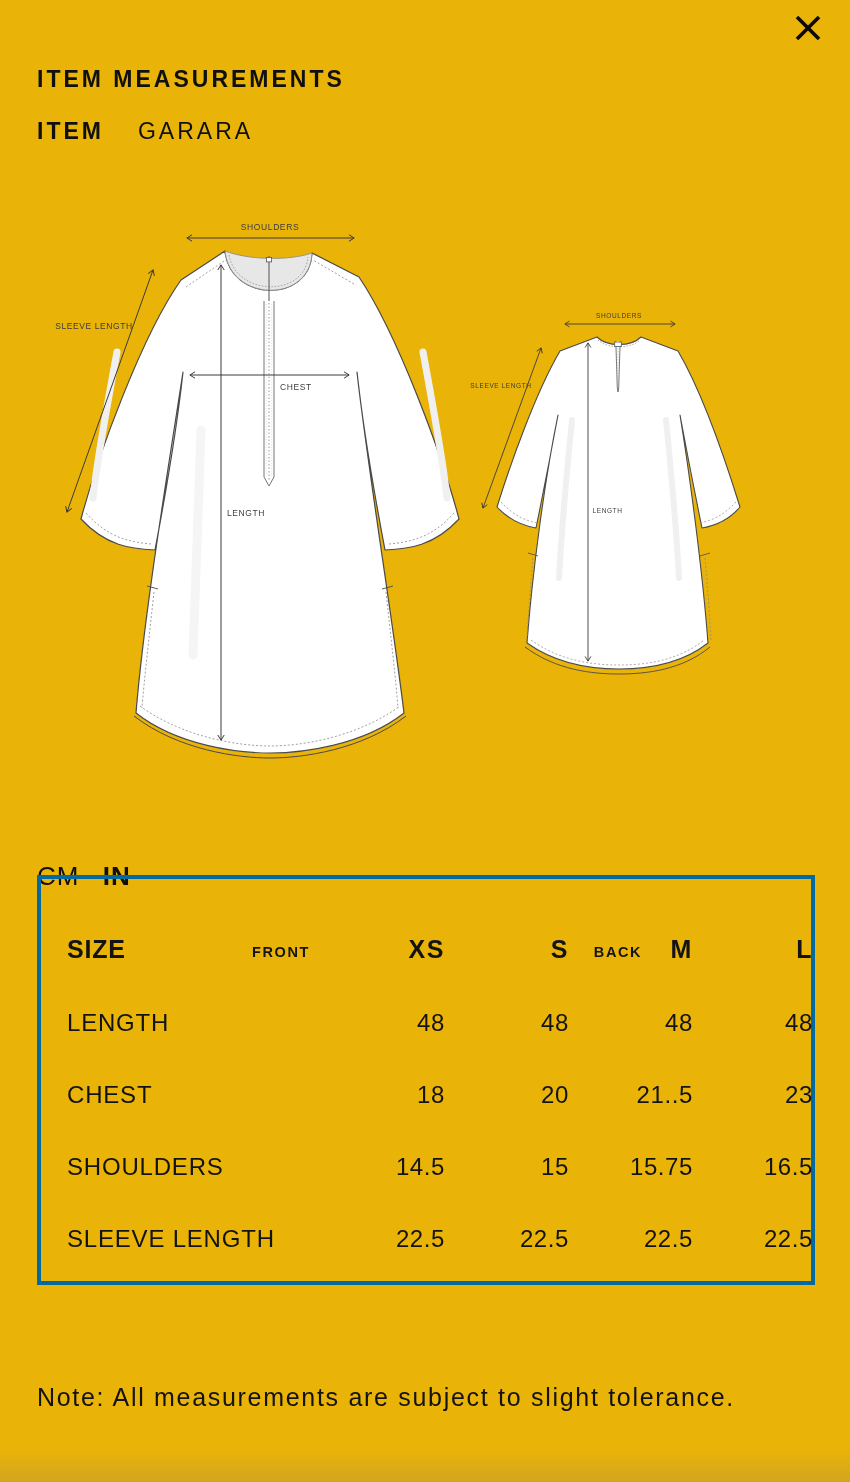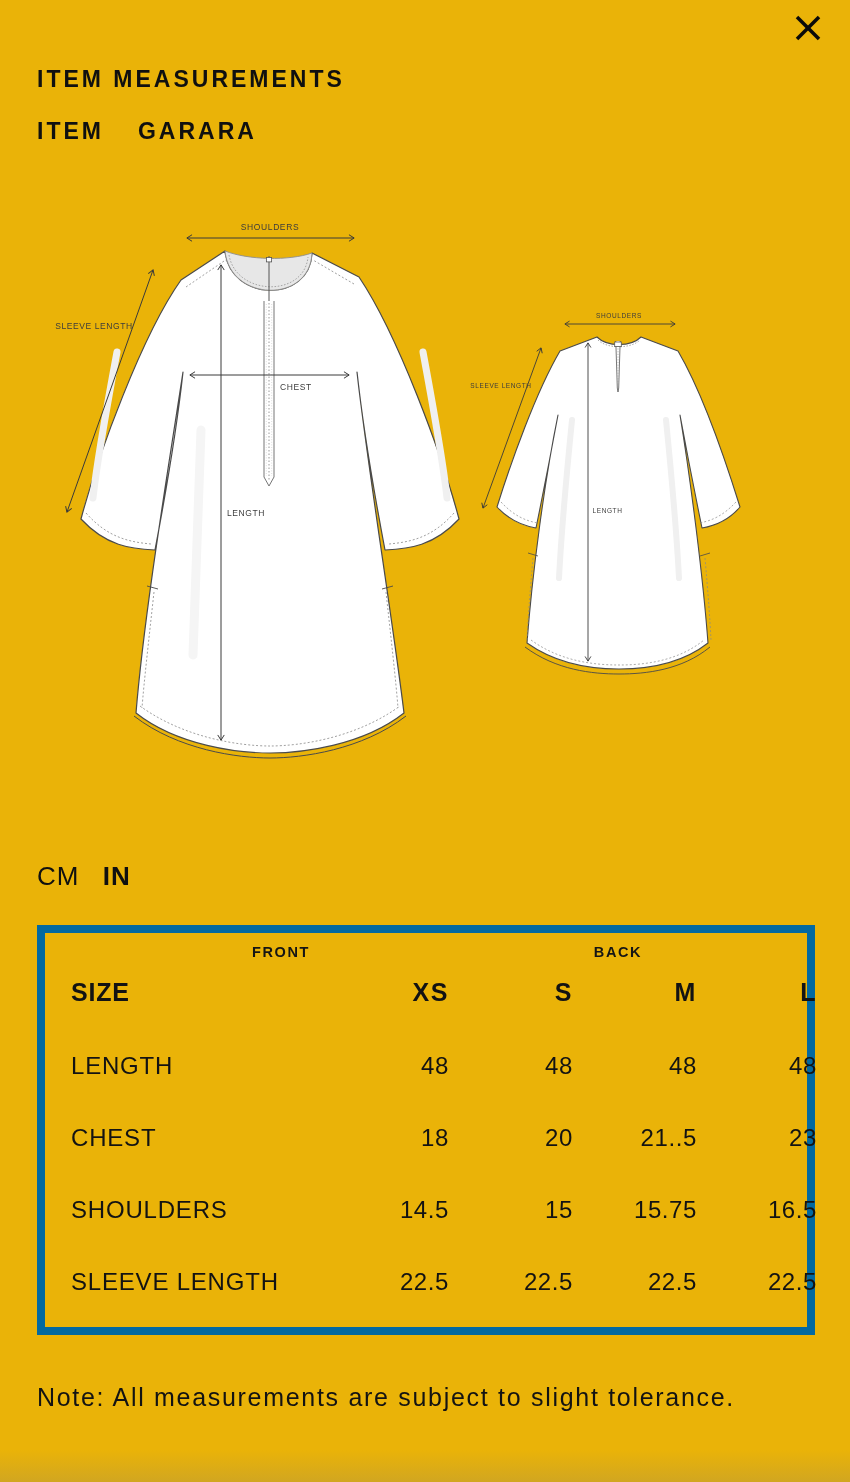--- a/index.html
+++ b/index.html
@@ -10,40 +10,40 @@
   
   .close-btn { position:absolute; left:791px; top:11px; width:34px; height:34px;
     background:none; border:none; cursor:pointer; padding:2px; }
   .close-btn svg { display:block; }
 
   
   .title { position:absolute; left:37px; top:66px; font-size:23px; font-weight:bold;
     letter-spacing:3px; color:#101010; }
   .subtitle { position:absolute; left:37px; top:118px; font-size:23px; letter-spacing:3px; color:#101010; }
   .subtitle .item-type { font-weight:bold; }
-  .subtitle .item-name { font-weight:bold; margin-left:34px; }
+  .subtitle .item-name { font-weight:normal; margin-left:34px; }
 
   
   .diagram { position:absolute; left:0; top:160px; width:850px; height:680px; }
   .diagram-svg { position:absolute; left:0; top:0; width:850px; height:680px; }
   .diagram-svg text { font-family:"Liberation Sans","DejaVu Sans",sans-serif; fill:#3c3c3c; letter-spacing:0.6px; }
   .caption { position:absolute; top:784px; width:160px; text-align:center;
     font-size:14.5px; font-weight:bold; letter-spacing:1.6px; color:#151515; }
   .caption-front { left:201px; }
   .caption-back { left:538px; }
 
   
   .units { position:absolute; left:37px; top:861px; font-size:26px; letter-spacing:1px; }
   .unit { background:none; border:none; font:inherit; color:#101010; cursor:pointer; padding:0; letter-spacing:inherit; }
   .unit-cm { font-weight:normal; }
   .unit-in { font-weight:bold; margin-left:15px; }
 
   
-  .size-table { position:absolute; left:37px; top:925px; width:778px; height:410px;
-    border:8px solid #0369a1; padding-top:21px; }
+  .size-table { position:absolute; left:37px; top:875px; width:778px; height:410px;
+    border:4px solid #0369a1; padding-top:32px; }
   .t-row { display:grid; grid-template-columns:281px 123px 124px 124px 120px; align-items:center; }
   .t-row.header { height:76px; font-size:25px; font-weight:bold; letter-spacing:1.6px; }
   .t-row.data { height:72px; font-size:24px; letter-spacing:0.6px; }
   .t-cell { text-align:right; color:#131313; }
   .t-cell.label { text-align:left; padding-left:26px; letter-spacing:0.8px; }
 
   
   .note { position:absolute; left:37px; top:1383px; font-size:25px; letter-spacing:1.7px;
     color:#131313; white-space:nowrap; }
 

